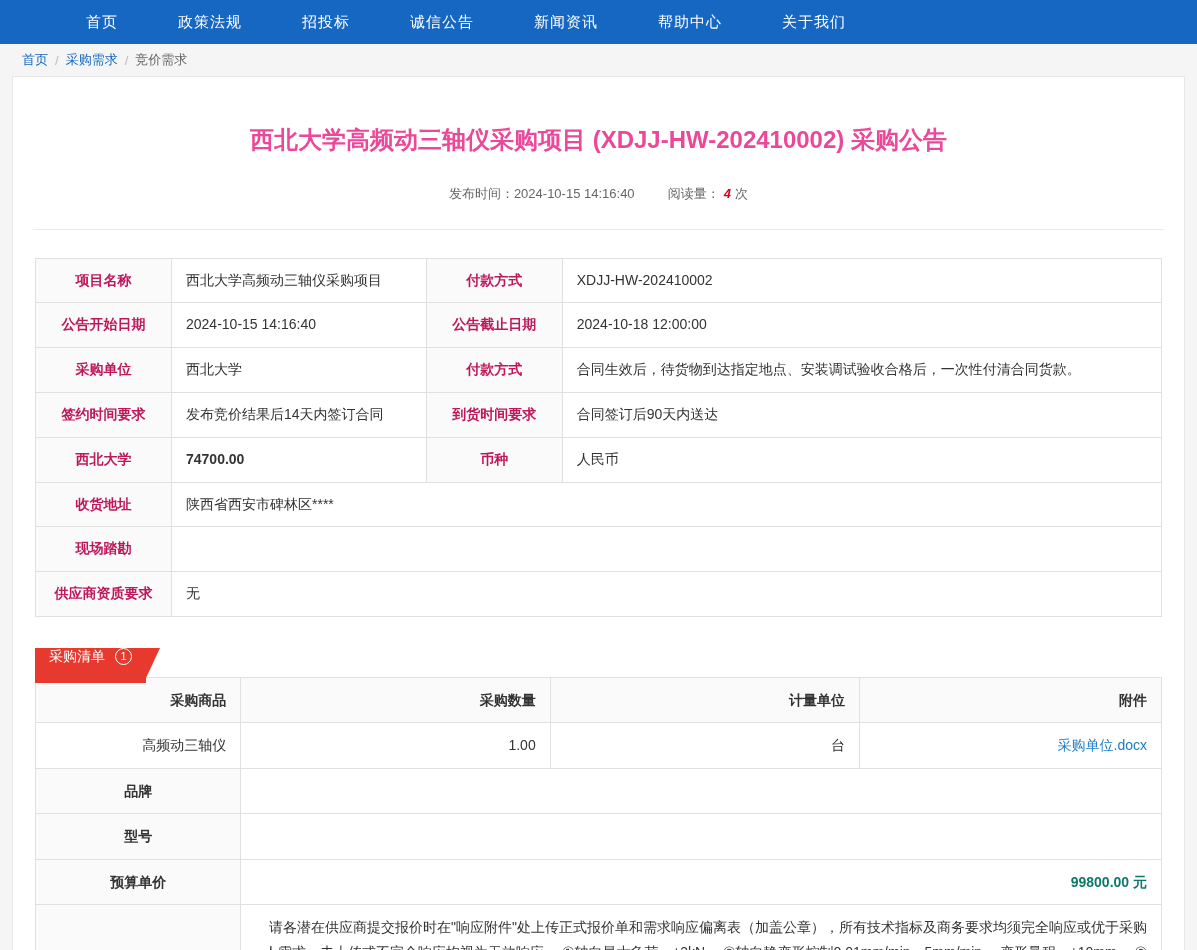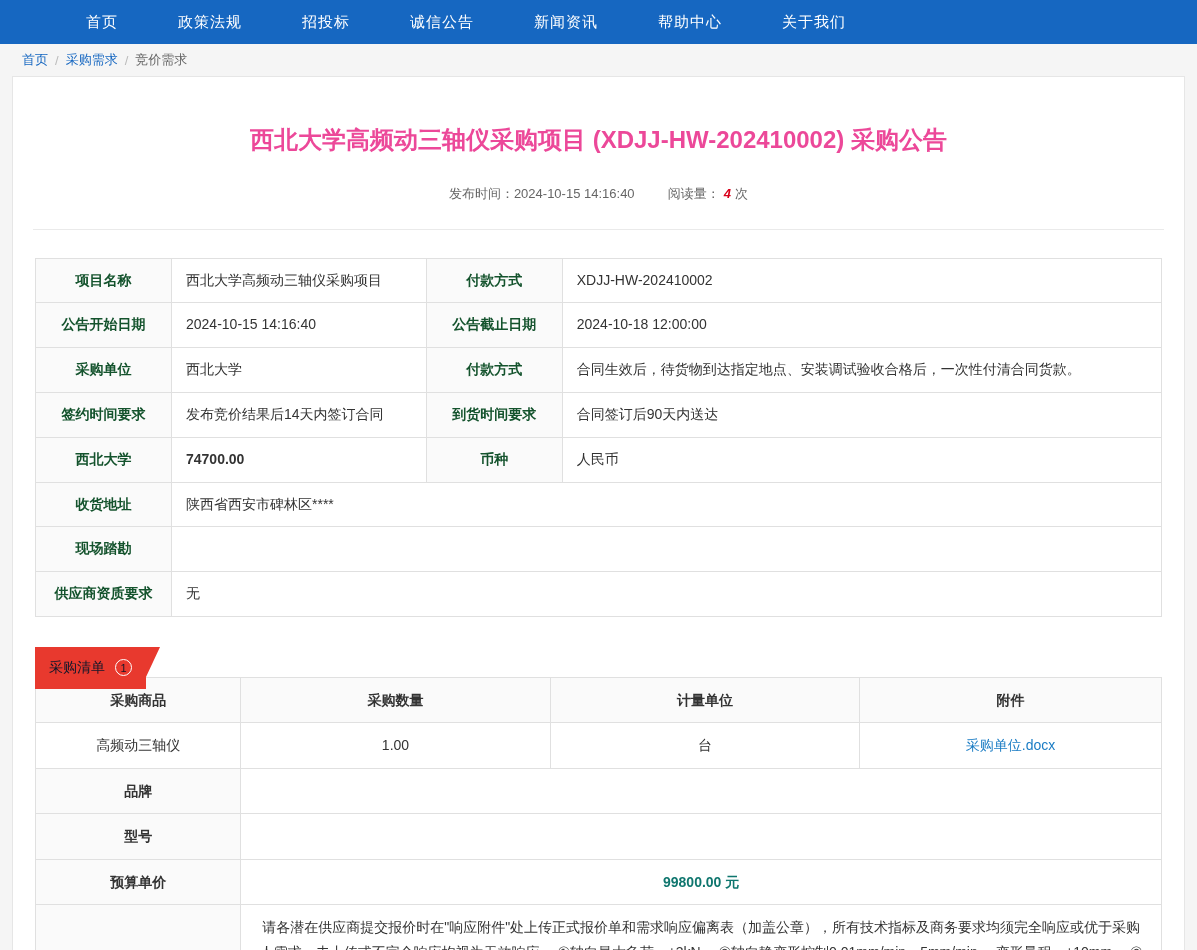--- a/index.html
+++ b/index.html
@@ -81,37 +81,36 @@
   .info-table td {
     border: 1px solid #e0e0e0;
     font-size: 14px;
     padding: 10px 14px;
     line-height: 1.7;
     vertical-align: middle;
   }
   .info-table td.label {
     background: #fafafa;
     font-weight: bold;
-    color: #14532d;
+    color: #be185d;
     width: 136px;
     text-align: center;
     white-space: nowrap;
   }
   .info-table td.value { color: #333; }
   .price-red { color: #0f766e; font-weight: bold; }
 
   
   .section-tab-wrap { margin: 30px 22px 0 22px; position: relative; height: 30px; }
   .section-tab {
     display: inline-flex;
-    align-items: center;
     background: #e8392e;
-    color: #0f172a;
+    color: #ffffff;
     font-size: 14px;
-    height: 42px;
+    height: 35px;
     padding: 0 14px 0 14px;
     position: relative;
   }
   .section-tab .count-badge {
     display: inline-flex;
     align-items: center;
     justify-content: center;
     width: 17px; height: 17px;
     border: 1px solid #ffffff;
     border-radius: 50%;
@@ -126,21 +125,21 @@
     border-right: 14px solid transparent;
   }
 
   .list-table { margin-top: 0; }
   .list-table td, .list-table th {
     border: 1px solid #e0e0e0;
     font-size: 14px;
     padding: 10px 14px;
     line-height: 1.75;
     vertical-align: middle;
-    text-align: center;
+    text-align: right;
   }
   .list-table th {
     background: #fafafa;
     font-weight: bold;
     color: #333;
   }
   .list-table td.label {
     background: #fafafa;
     font-weight: bold;
     width: 136px;

